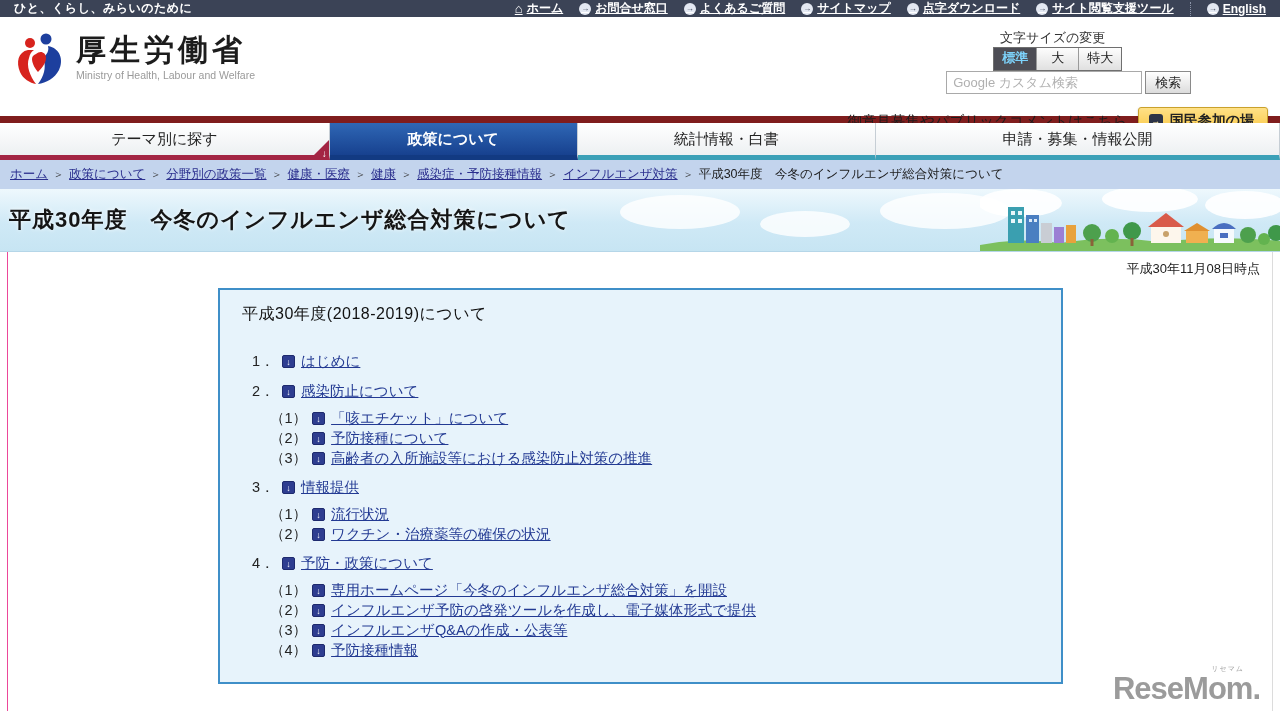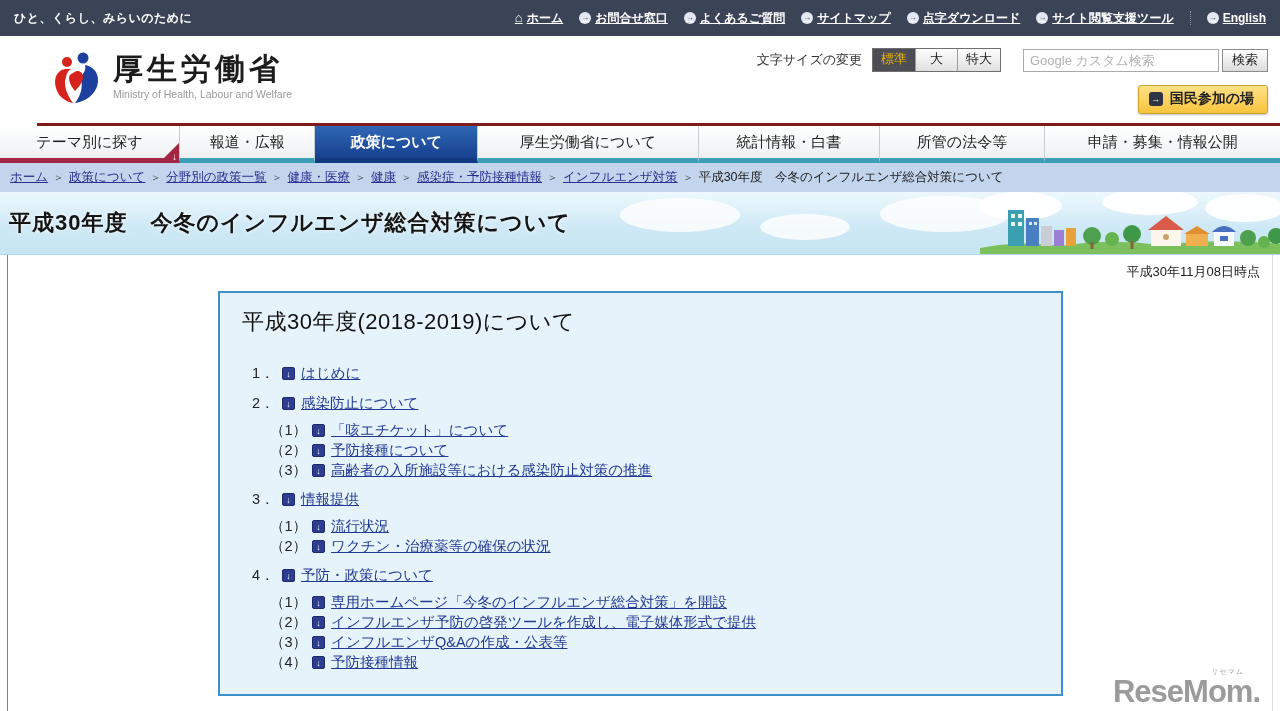--- a/index.html
+++ b/index.html
@@ -1,45 +1,45 @@
 <!DOCTYPE html>
 <html><head>
 <meta charset="utf-8">
 <style>
   * { box-sizing: border-box; margin: 0; padding: 0; }
   html,body { width:1280px; height:711px; overflow:hidden; background:#fff;
     font-family:"Liberation Sans","DejaVu Sans",sans-serif; }
 
   
-  .topbar { height:36px; background:#3b4356; color:#fff; display:flex;
+  .topbar { height:17px; background:#3b4356; color:#fff; display:flex;
     align-items:center; justify-content:space-between; padding:0 14px; font-size:12px;gap:44px; }
   .topbar .tagline { font-weight:bold; letter-spacing:.5px; }
   .topbar-links { display:flex; align-items:center; }
   .topbar-links a { color:#fff; text-decoration:underline; font-weight:bold;
     display:inline-flex; align-items:center; gap:4px; margin-left:16px; cursor:pointer; }
   .tb-circle { width:12px; height:12px; border-radius:50%; background:#e3e8f2;
     color:#3b4356; font-size:8px; line-height:12px; text-align:center; display:inline-block;
     text-decoration:none; font-weight:bold; }
   .tb-home { font-size:13px; line-height:12px; text-decoration:none; }
   .tb-div { border-left:1px dotted #8b94a8; height:14px; margin-left:16px; }
 
   
-  .siteheader { height:90px; position:relative; background:#fff; border-bottom:3px solid #7f1d1d;margin-left:37px; }
+  .siteheader { height:106px; position:relative; background:#fff; border-bottom:7px solid #7f1d1d; }
   .logo { position:absolute; left:10px; top:11px; display:flex; align-items:center; gap:8px; cursor:pointer; }
   .logo-jp { font-size:30px; color:#1c1c1c; letter-spacing:4px; font-weight:600; line-height:1.15; }
   .logo-en { font-size:10.5px; color:#9a9a9a; margin-top:1px; }
   .header-right { position:absolute; right:12px; top:12px; }
-  .hr-row1 { display:flex; align-items:center; font-size:13px; color:#333; }
+  .hr-row1 { display:flex; align-items:center; font-size:13px; color:#333;flex-direction:column; }
   .fs-label { margin-right:10px; }
   .fs-group { display:flex; border:1px solid #6f6f6f; }
   .fs-btn { min-width:42px; height:22px; line-height:20px; text-align:center; font-size:13px;
     background:linear-gradient(#fdfdfd,#e0e0e0); color:#222; border-left:1px solid #9a9a9a;
     cursor:pointer; padding:0 8px; }
   .fs-btn:first-child { border-left:none; }
-  .fs-btn.active { background:#4d4d55; color:#eab308; font-weight:normal; }
+  .fs-btn.active { background:#4d4d55; color:#7dd3fc; font-weight:bold; }
   .search-wrap { display:flex; align-items:center; margin-left:22px; }
   .search-input { width:196px; height:23px; border:1px solid #a9a9a9; font-size:13px;
     padding:0 6px; color:#333; }
   .search-input::placeholder { color:#b0b0b0; }
   .search-btn { height:23px; padding:0 9px; font-size:13px; color:#222; border:1px solid #8a8a8a;
     background:linear-gradient(#ffffff,#dcdcdc); margin-left:3px; cursor:pointer; }
   .hr-row2 { margin-top:13px; display:flex; align-items:center; justify-content:flex-end;
     gap:10px; font-size:14.5px; color:#1c1c1c; }
   .yellow-btn { display:inline-flex; align-items:center; gap:7px;
     background:linear-gradient(#ffe187,#f8c43c); border:1px solid #c9a12c; border-radius:3px;
@@ -83,21 +83,21 @@
     text-shadow:0 0 4px rgba(255,255,255,.9); }
   .cloud { position:absolute; background:#fff; border-radius:50%; opacity:.8; z-index:1; }
   .town { position:absolute; right:0; top:0; height:63px; z-index:2; }
 
   
   .content { position:relative; background:#fff; height:462px; margin:0 7px;
     border-left:1px solid #ec4899; border-right:1px solid #dcdcdc; }
   .date-note { text-align:right; padding:8px 12px 0 0; font-size:13px; color:#1c1c1c; }
   .infobox { margin:10px 0 0 210px; width:845px; background:#e7f3fb;
     border:2px solid #3f8fc8; padding:14px 20px 18px 22px; }
-  .infobox h2 { font-size:22px; font-weight:normal; color:#111; margin-bottom:26px;
+  .infobox h2 { font-size:16px; font-weight:normal; color:#111; margin-bottom:26px;
     letter-spacing:.5px; }
   .l1 { margin-top:9px; height:21px; font-size:14.5px; display:flex; align-items:center;
     padding-left:10px; }
   .l1 .num { min-width:24px; color:#222; margin-right:6px; }
   .sub { margin:6px 0 4px 28px; }
   .l2 { height:20px; font-size:14.5px; display:flex; align-items:center; }
   .l2 .num { color:#222; margin-right:5px; }
   .anchor-icon { width:13px; height:13px; min-width:13px; background:#2e3d90; color:#fff;
     font-size:9px; line-height:12px; text-align:center; display:inline-block;
     border:1px solid #1e2a6e; border-radius:2px; font-weight:bold; margin-right:6px; }
@@ -167,35 +167,33 @@
           <span class="fs-btn active">標準</span>
           <span class="fs-btn">大</span>
           <span class="fs-btn">特大</span>
         </div>
       <div class="search-wrap">
         <input class="search-input" placeholder="Google カスタム検索" style="">
         <button class="search-btn">検索</button>
       </div>
     </div>
     <div class="hr-row2">
+      <span>御意見募集やパブリックコメントはこちら</span>
       <button class="yellow-btn">
         <span class="arr-sq">→</span>
         <span>国民参加の場</span>
       </button>
     </div>
   </div>
 </div>
 
 <nav class="mainnav" id="mainNav">
     <div class="tab">テーマ別に探す<span class="corner-arrow">↓</span></div>
-    <div class="tab">報道・広報</div>
     <div class="tab active">政策について</div>
-    <div class="tab">厚生労働省について</div>
     <div class="tab">統計情報・白書</div>
-    <div class="tab">所管の法令等</div>
     <div class="tab">申請・募集・情報公開</div>
   </nav>
 
 <div class="breadcrumb" id="breadcrumb">
     <a>ホーム</a>
     <span class="bc-sep">＞</span>
     <a>政策について</a>
     <span class="bc-sep">＞</span>
     <a>分野別の政策一覧</a>
     <span class="bc-sep">＞</span>

